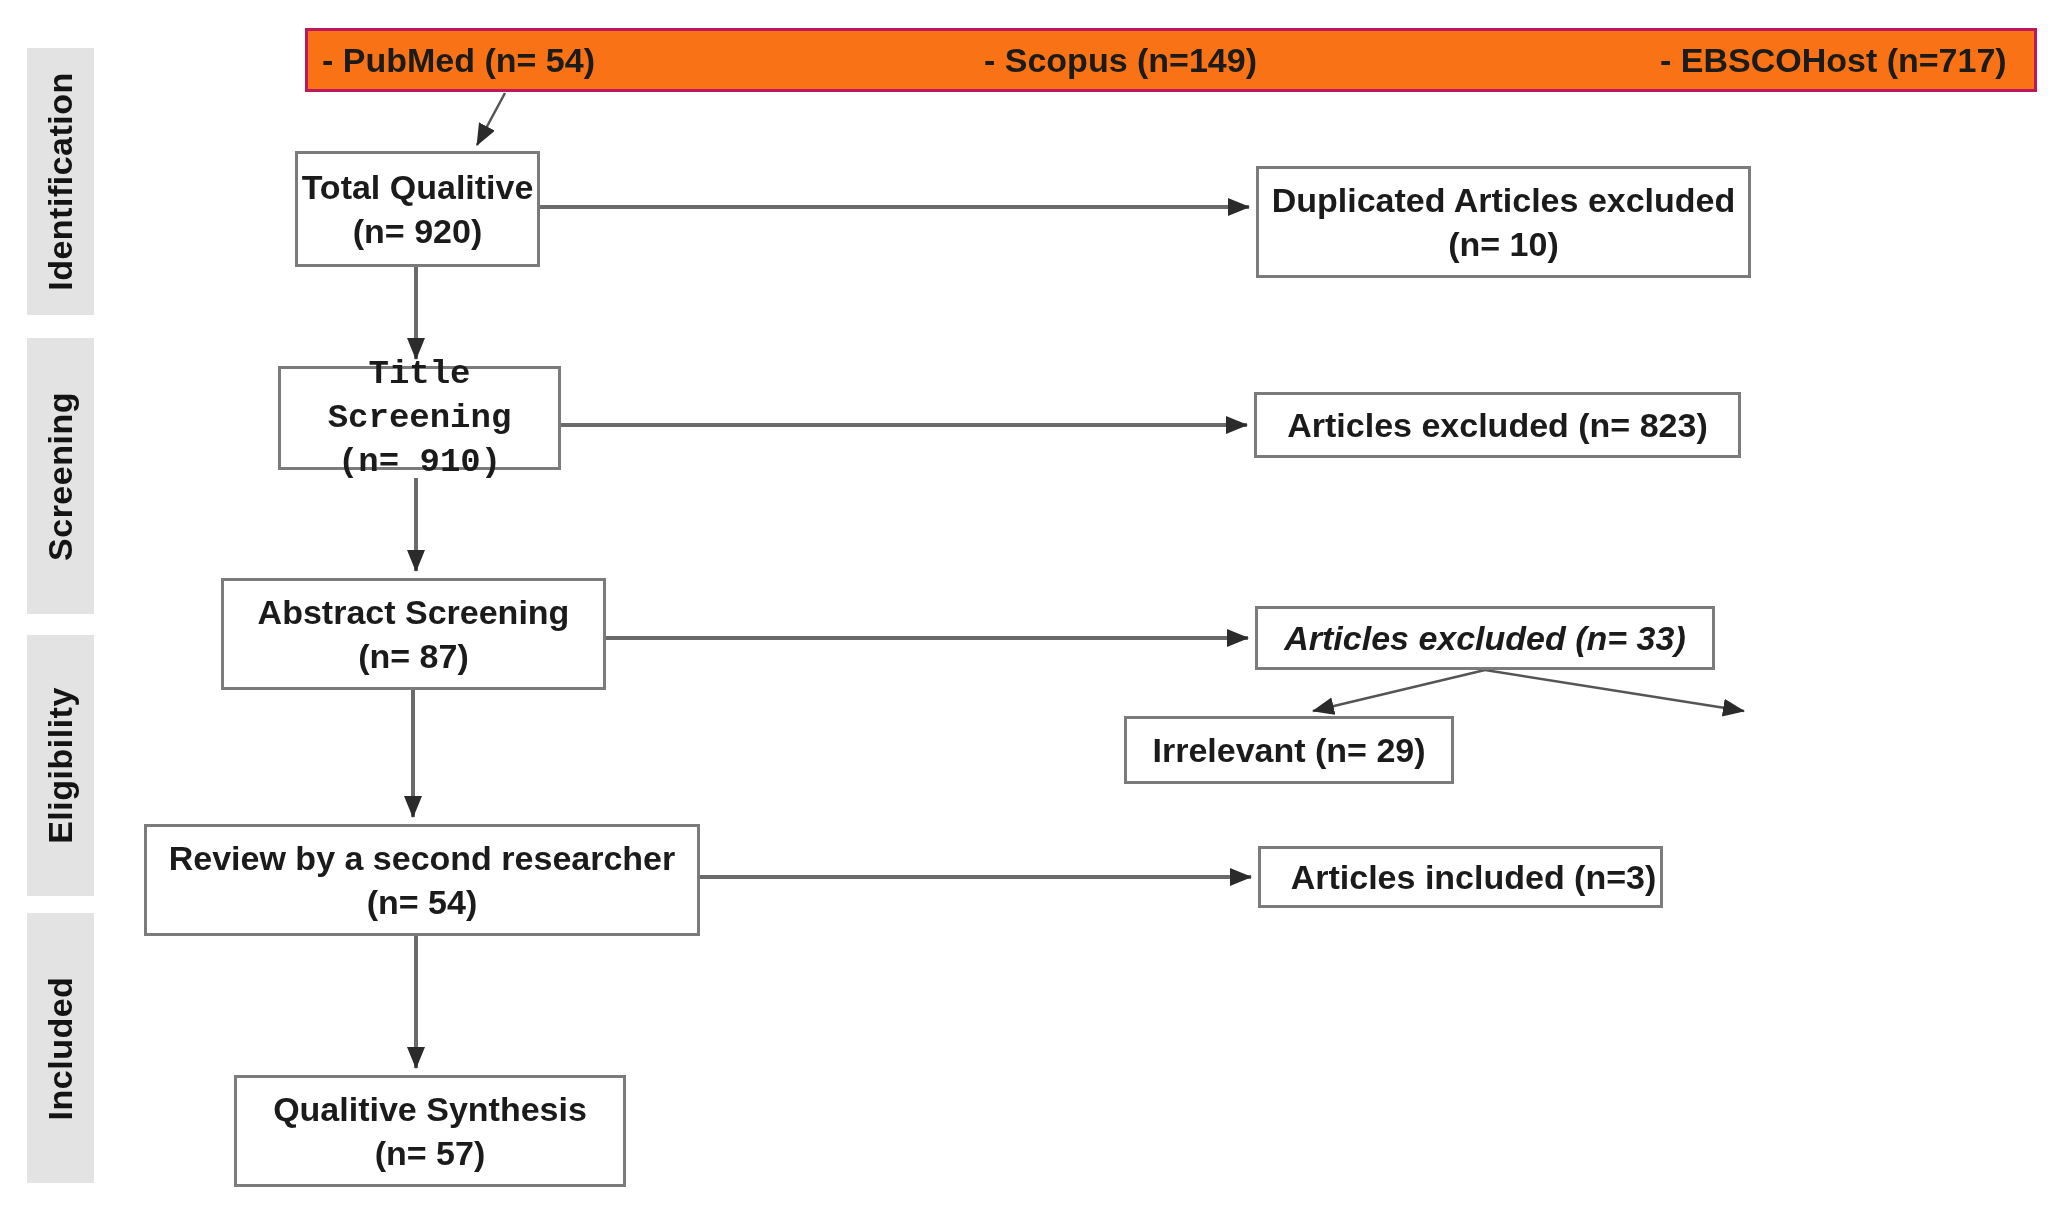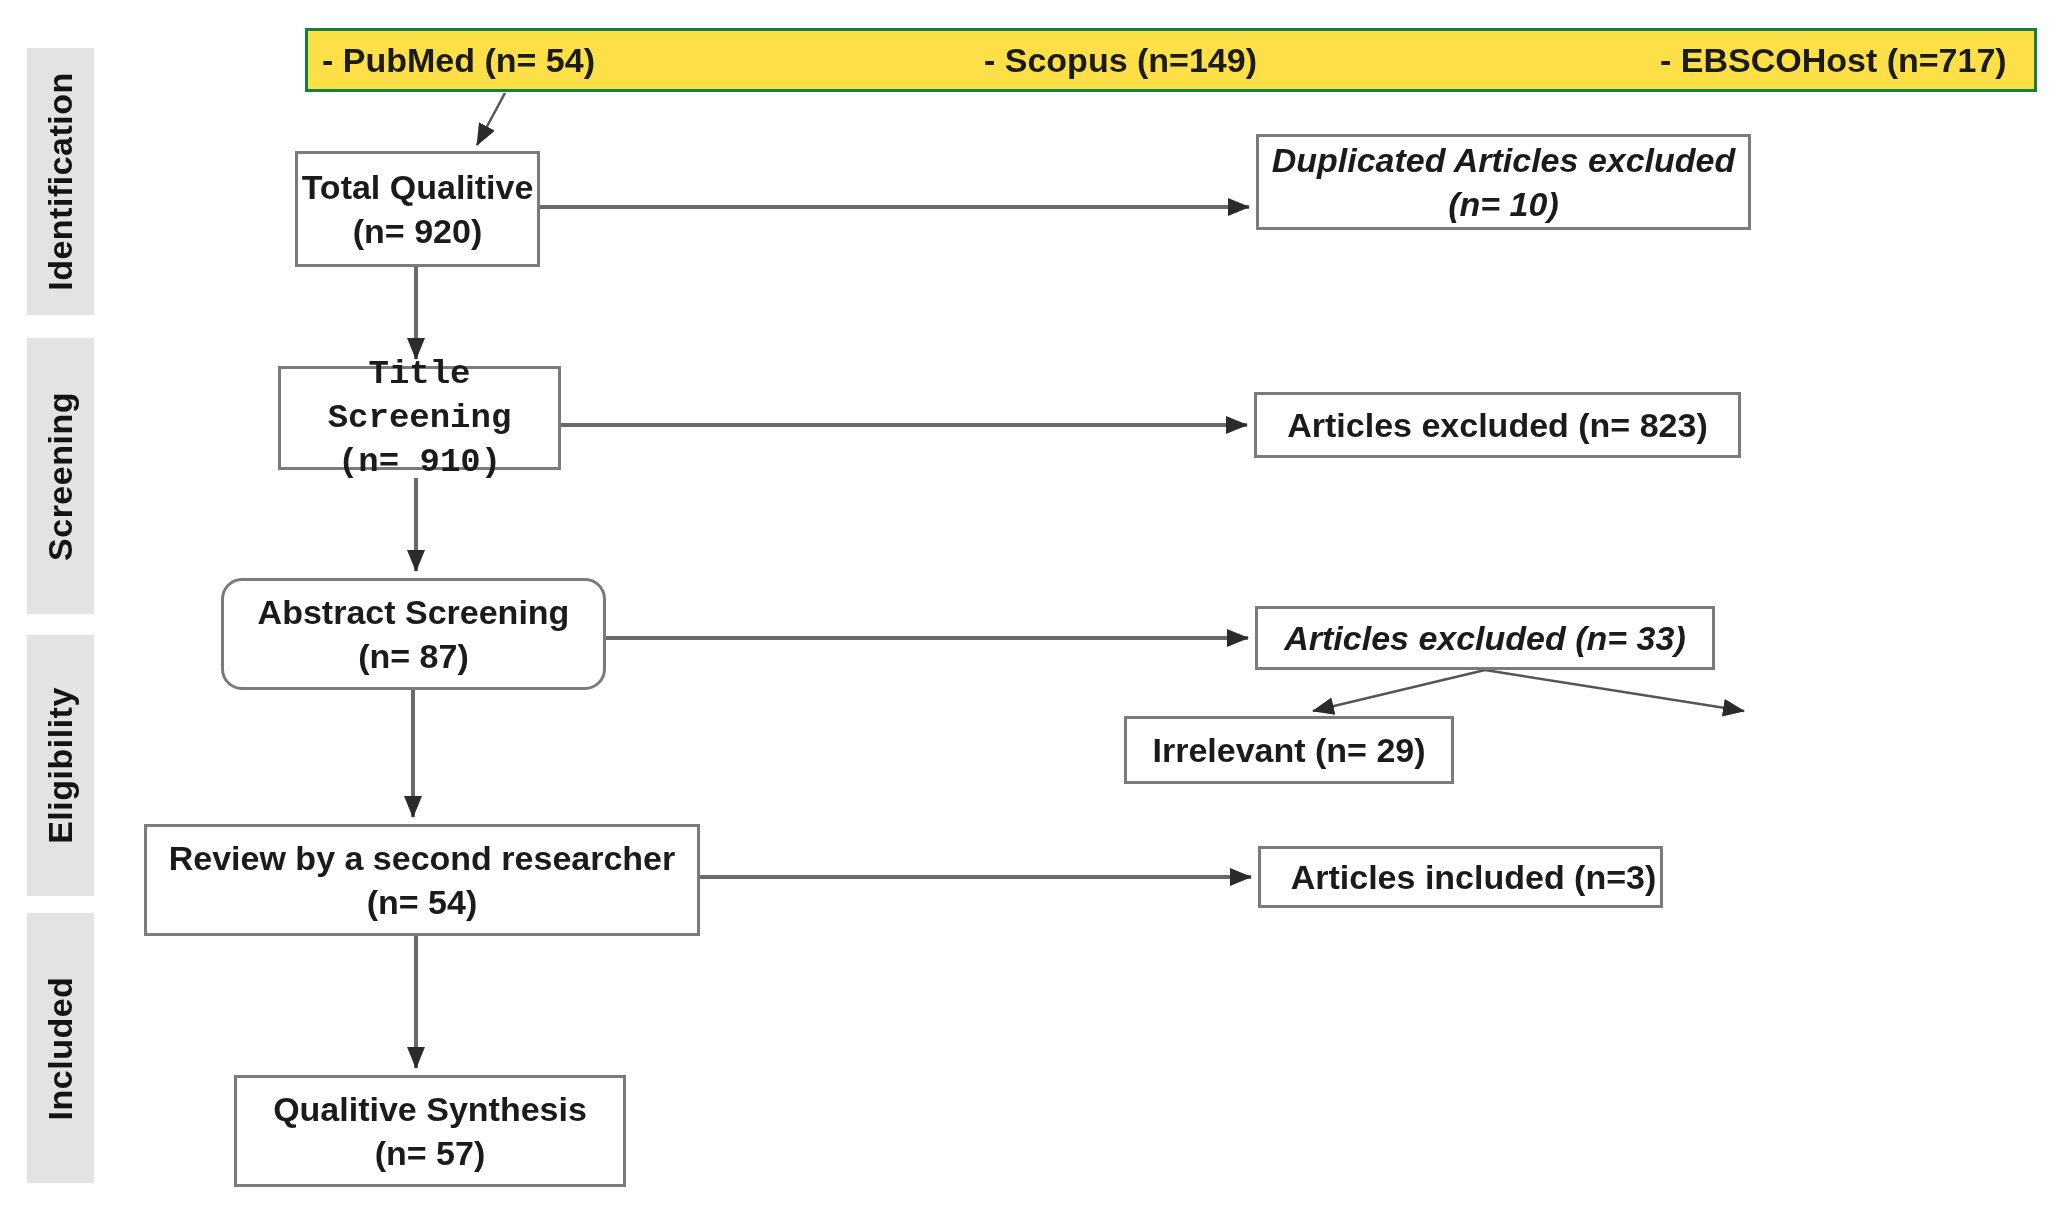--- a/index.html
+++ b/index.html
@@ -49,22 +49,22 @@
     font-weight: 600;
     line-height: 44px;
   }
   
   .sources {
     position: absolute;
     left: 305px;
     top: 28px;
     width: 1732px;
     height: 64px;
-    background: #fde047;
-    border: 3px solid #15803d;
+    background: #f97316;
+    border: 3px solid #be185d;
     box-sizing: border-box;
   }
   .source-item {
     position: absolute;
     top: 50%;
     transform: translateY(-50%);
     white-space: nowrap;
     color: #1b1b1b;
     font-size: 34px;
     font-weight: 600;
@@ -126,35 +126,35 @@
     <line class="thin" x1="1485" y1="670" x2="1744" y2="711" marker-end="url(#arrow)"></line>
     <line x1="700" y1="877" x2="1251" y2="877" marker-end="url(#arrow)"></line>
     <line x1="416" y1="936" x2="416" y2="1068" marker-end="url(#arrow)"></line>
   </svg>
 
   <div class="box" style="left:295px; top:151px; width:245px; height:116px;">
     <span>Total Qualitive</span>
     <span>(n= 920)</span>
   </div>
 
-  <div class="box" style="left:1256px; top:134px; width:495px; height:96px;font-style:italic;">
+  <div class="box" style="left:1256px; top:166px; width:495px; height:112px;">
     <span>Duplicated Articles excluded</span>
     <span>(n= 10)</span>
   </div>
 
   <div class="box" style="left:278px; top:366px; width:283px; height:104px;font-family:Liberation Mono, monospace;">
     <span>Title Screening</span>
     <span>(n= 910)</span>
   </div>
 
   <div class="box" style="left:1254px; top:392px; width:487px; height:66px;">
     <span>Articles excluded (n= 823)</span>
   </div>
 
-  <div class="box" style="left:221px; top:578px; width:385px; height:112px;border-radius:21px;">
+  <div class="box" style="left:221px; top:578px; width:385px; height:112px;">
     <span>Abstract Screening</span>
     <span>(n= 87)</span>
   </div>
 
   <div class="box" style="left:1255px; top:606px; width:460px; height:64px;font-style:italic;">
     <span>Articles excluded (n= 33)</span>
   </div>
 
   <div class="box" style="left:1124px; top:716px; width:330px; height:68px;">
     <span>Irrelevant (n= 29)</span>

